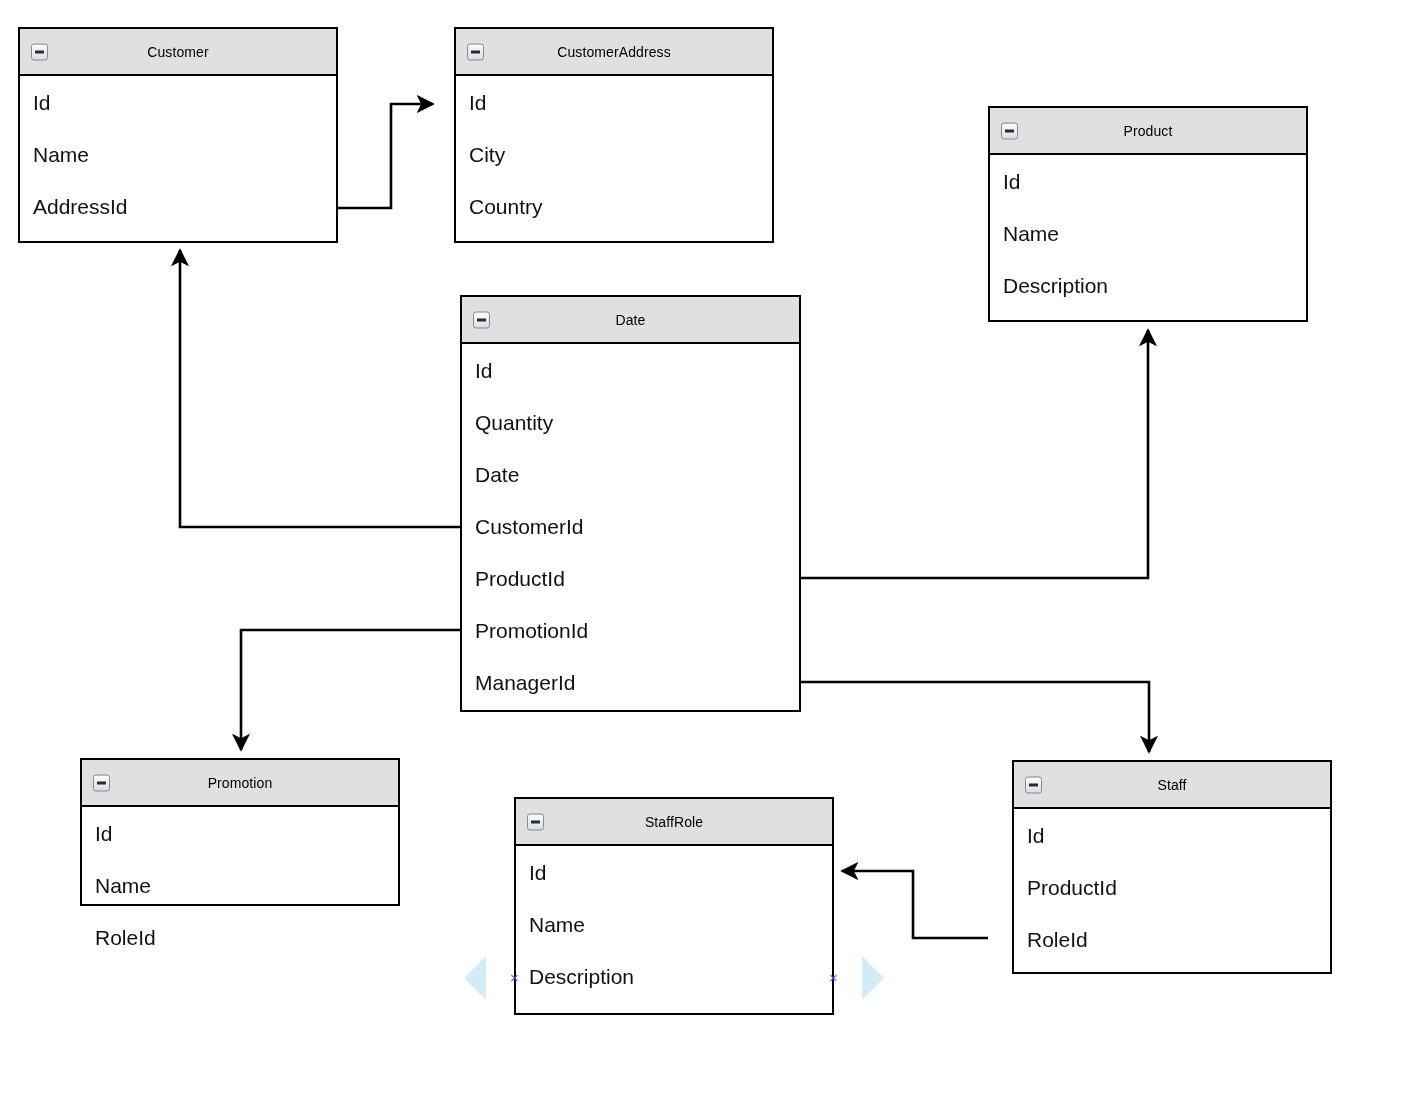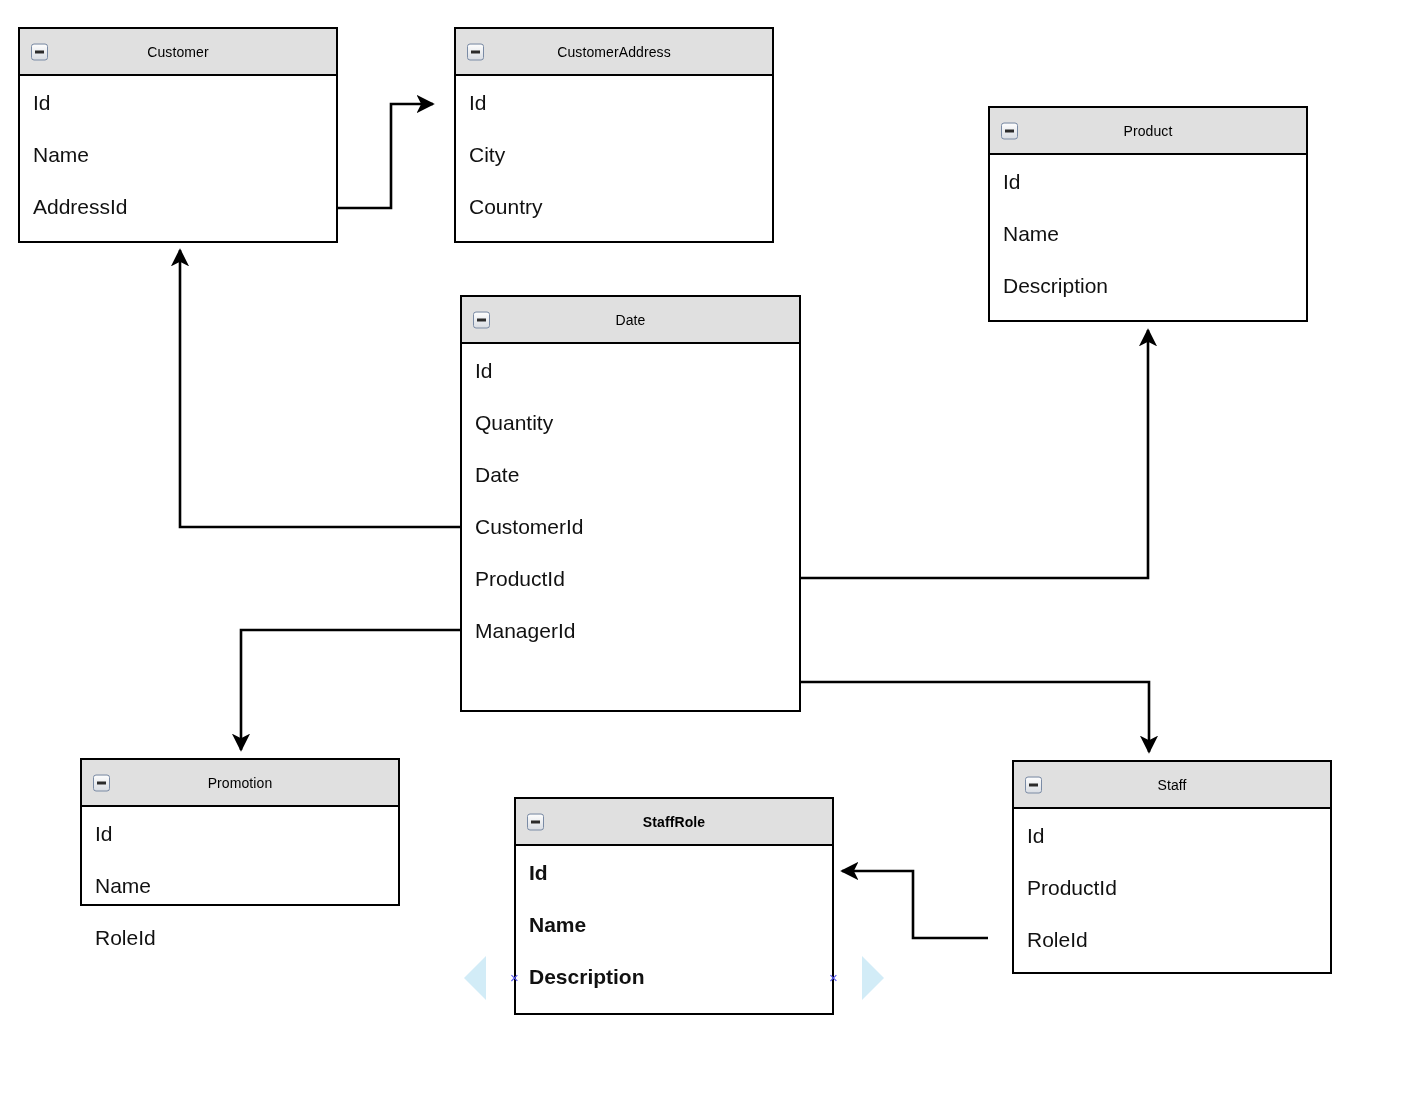--- a/index.html
+++ b/index.html
@@ -221,20 +221,23 @@
           <div class="field-row">
             <span class="field-label">Date</span>
           </div>
           <div class="field-row">
             <span class="field-label">CustomerId</span>
           </div>
           <div class="field-row">
             <span class="field-label">ProductId</span>
           </div>
           <div class="field-row">
+            <span class="field-label">PromotionId</span>
+          </div>
+          <div class="field-row">
             <span class="field-label">ManagerId</span>
           </div>
         </div>
       </div>
       <div class="entity" style="left: 80px; top: 758px; width: 320px; height: 148px;">
         <div class="entity-header">
           <span class="collapse-icon">
             <i></i>
           </span>
           <span class="entity-title">Promotion</span>
@@ -244,21 +247,21 @@
             <span class="field-label">Id</span>
           </div>
           <div class="field-row">
             <span class="field-label">Name</span>
           </div>
           <div class="field-row">
             <span class="field-label">RoleId</span>
           </div>
         </div>
       </div>
-      <div class="entity" style="left: 514px; top: 797px; width: 320px; height: 218px; font-weight: bold;">
+      <div class="entity" style="left: 514px; top: 797px; width: 320px; height: 218px;">
         <div class="entity-header">
           <span class="collapse-icon">
             <i></i>
           </span>
           <span class="entity-title">StaffRole</span>
         </div>
         <div class="entity-body">
           <div class="field-row">
             <span class="field-label">Id</span>
           </div>

